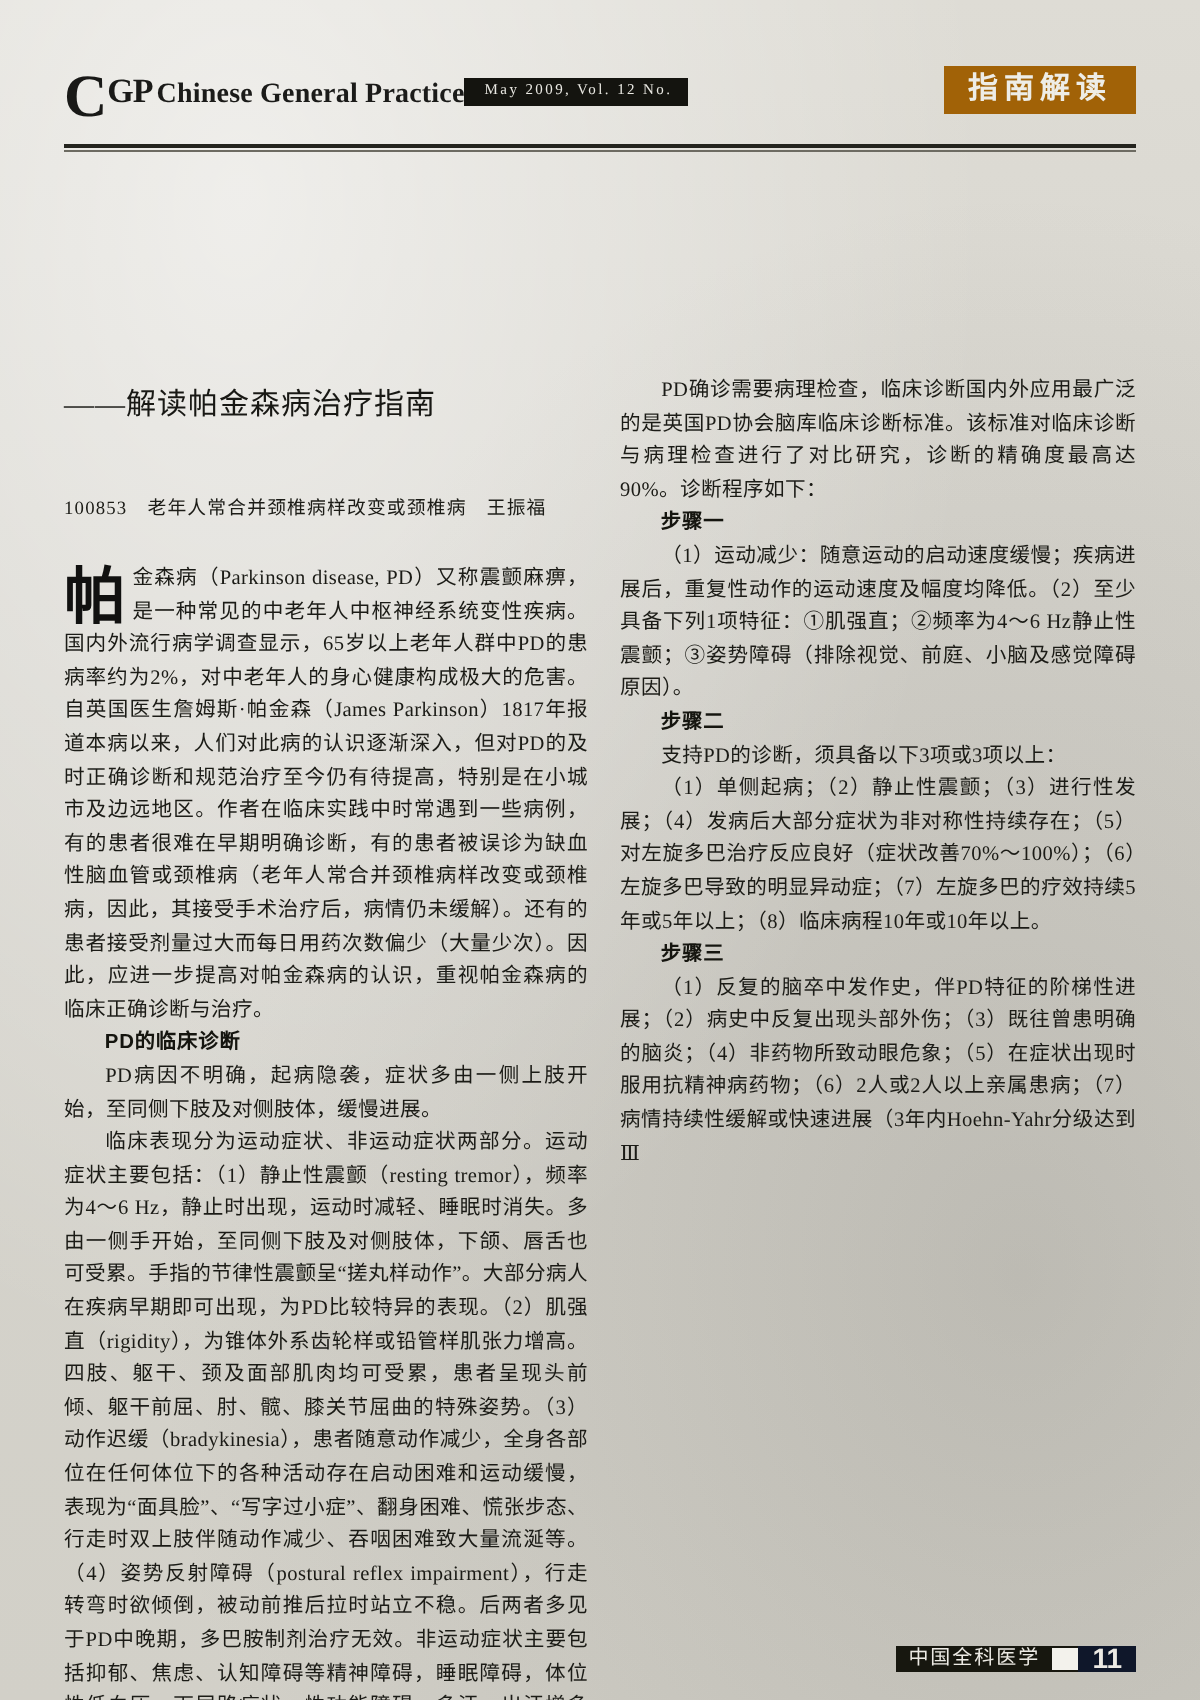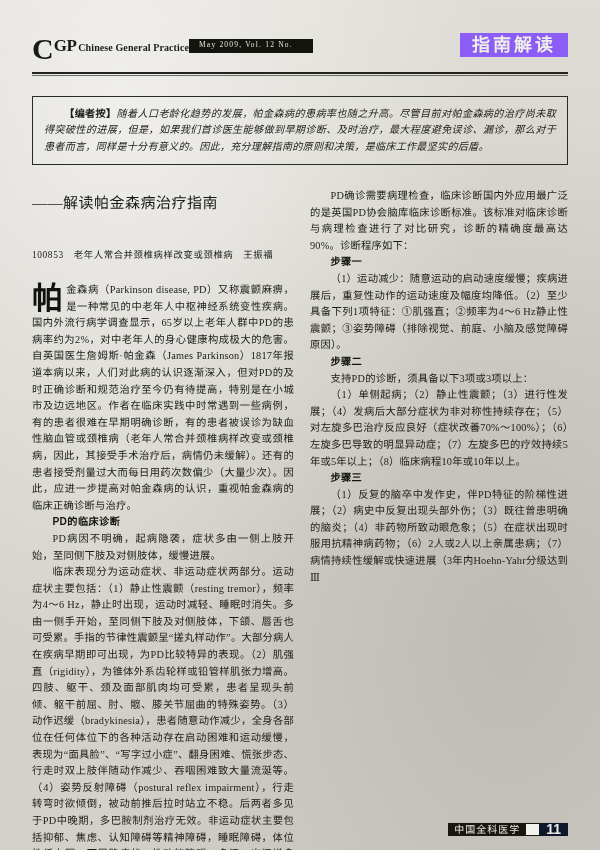--- a/index.html
+++ b/index.html
@@ -71,47 +71,47 @@
   .logo-gp {
     font-family: "Liberation Serif", serif;
     font-size: 17px;
     font-weight: 700;
     color: #1a1a18;
     line-height: 15px;
     letter-spacing: -0.5px;
   }
   .logo-en {
     font-family: "Liberation Serif", serif;
-    font-size: 10px;
+    font-size: 14px;
     font-weight: 700;
     color: #1b1b19;
     line-height: 10px;
     margin-left: 2px;
     letter-spacing: 0.1px;
   }
   .logo-issue {
     margin-top: 1px;
     background: #14140f;
     color: #e9e8e2;
     font-family: "Liberation Serif", serif;
     font-size: 7.5px;
     line-height: 10px;
-    padding: 1px 20px 1px 10px;
+    padding: 1px 8px 1px 10px;
     letter-spacing: 1.2px;
     white-space: nowrap;
   }
   .section-badge {
     position: absolute;
     right: 0;
     top: -3px;
-    background: #8b5cf6;
+    background: #a16207;
     color: #eeede7;
     font-family: "Liberation Sans", sans-serif;
     font-weight: 700;
-    font-size: 18px;
+    font-size: 15px;
     line-height: 20px;
     padding: 2px 12px;
     letter-spacing: 3px;
   }
   .masthead-rule {
     position: absolute;
     left: 32px;
     top: 72px;
     width: 536px;
     height: 2px;
@@ -283,23 +283,20 @@
             <span class="logo-en">Chinese General Practice</span>
           </div>
           <div class="logo-issue">May  2009,   Vol. 12   No.</div>
         </div>
       </div>
       <div class="section-badge">指南解读</div>
     </div>
     <div class="masthead-rule"></div>
     <div class="masthead-rule-thin"></div>
 
-    <div class="editor-note">
-      <p><b>【编者按】</b><span>随着人口老龄化趋势的发展，帕金森病的患病率也随之升高。尽管目前对帕金森病的治疗尚未取得突破性的进展，但是，如果我们首诊医生能够做到早期诊断、及时治疗，最大程度避免误诊、漏诊，那么对于患者而言，同样是十分有意义的。因此，充分理解指南的原则和决策，是临床工作最坚实的后盾。</span></p>
-    </div>
 
     <div class="headline">
       <h2>——解读帕金森病治疗指南</h2>
     </div>
     <div class="byline">
       <span>100853</span><span class="sp"></span><span>老年人常合并颈椎病样改变或颈椎病</span><span class="sp"></span><span>王振福</span>
     </div>
 
     <div class="col col-left">
       <div class="dropcap-para">

